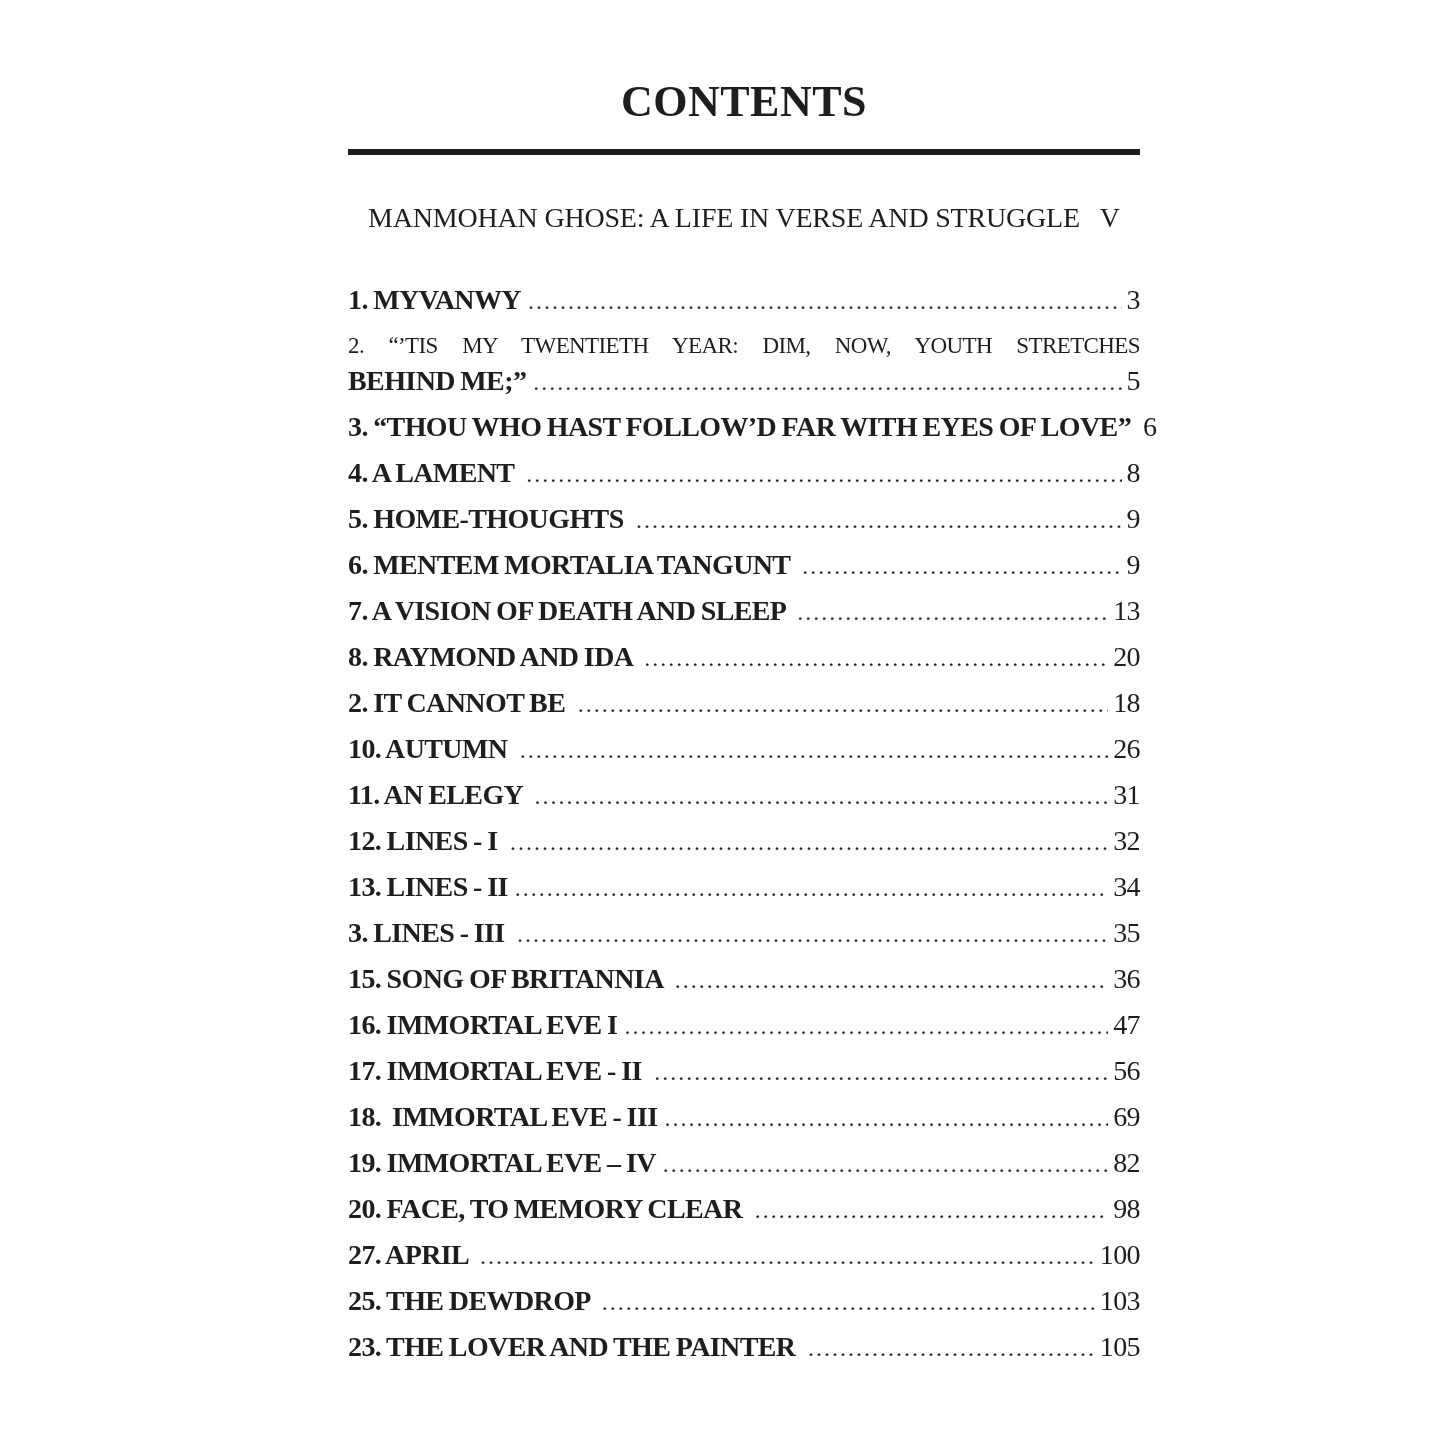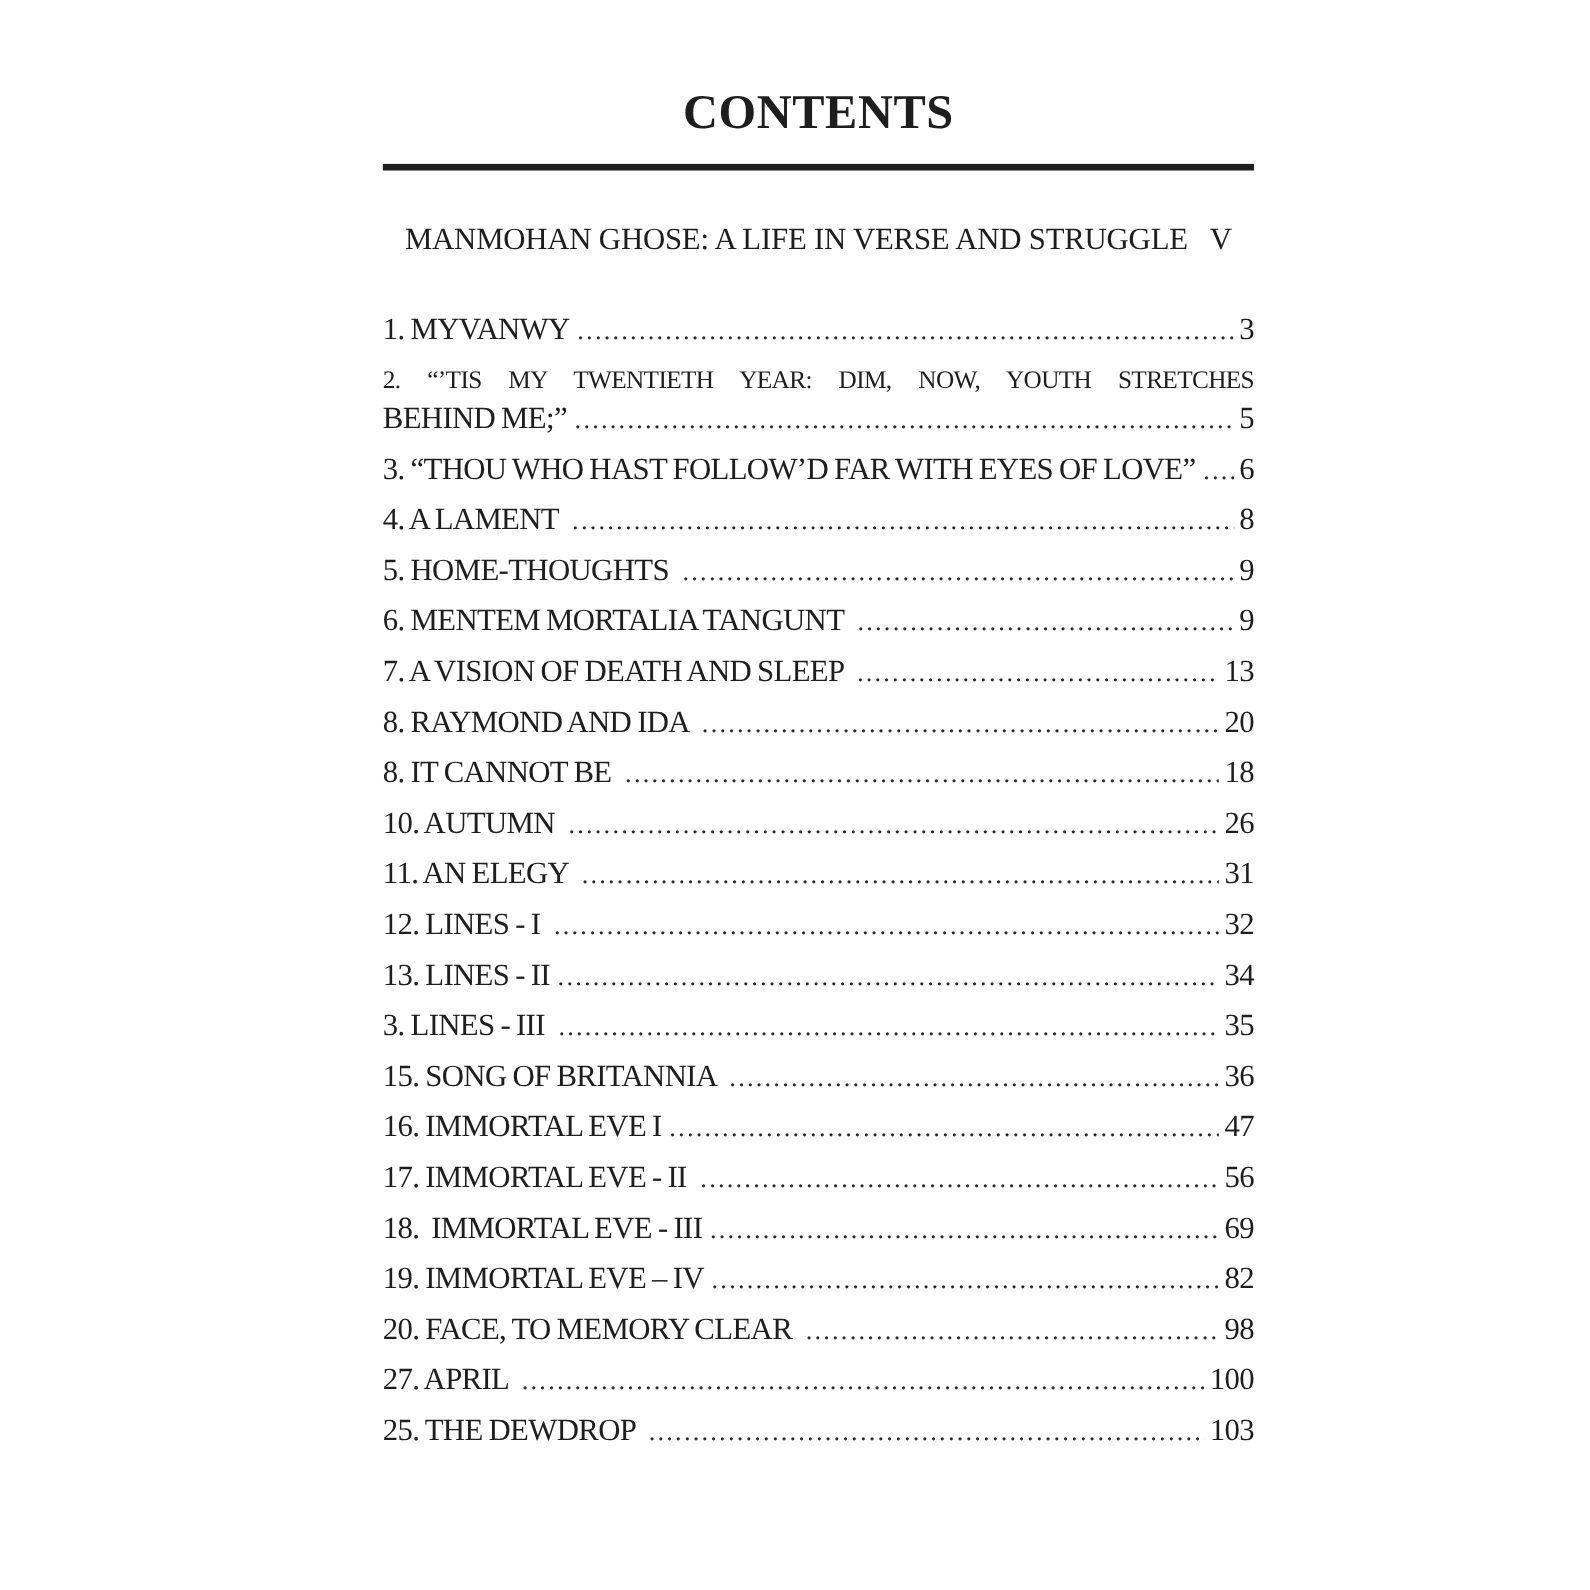--- a/index.html
+++ b/index.html
@@ -64,20 +64,21 @@
     line-height: 30px;
     margin-bottom: 5px;
     letter-spacing: -0.6px;
     word-spacing: -1px;
     text-align: justify;
     text-align-last: justify;
   }
   .entry-text {
     white-space: pre;
     flex-shrink: 0;
+    font-weight: bold;
   }
   .leader-dots {
     flex: 1 1 auto;
     min-width: 0;
     overflow: hidden;
     white-space: nowrap;
     margin: 0 5px 0 7px;
     align-self: baseline;
   }
   .leader-dots::before {
@@ -141,21 +142,21 @@
     <span class="entry-text">7. A VISION OF DEATH AND SLEEP </span>
     <span class="leader-dots"></span>
     <span class="page-num">13</span>
   </div>
       <div class="toc-row">
     <span class="entry-text">8. RAYMOND AND IDA </span>
     <span class="leader-dots"></span>
     <span class="page-num">20</span>
   </div>
       <div class="toc-row">
-    <span class="entry-text">8. IT CANNOT BE </span>
+    <span class="entry-text">2. IT CANNOT BE </span>
     <span class="leader-dots"></span>
     <span class="page-num">18</span>
   </div>
       <div class="toc-row">
     <span class="entry-text">10. AUTUMN </span>
     <span class="leader-dots"></span>
     <span class="page-num">26</span>
   </div>
       <div class="toc-row">
     <span class="entry-text">11. AN ELEGY </span>
@@ -209,15 +210,20 @@
   </div>
       <div class="toc-row">
     <span class="entry-text">27. APRIL </span>
     <span class="leader-dots"></span>
     <span class="page-num">100</span>
   </div>
       <div class="toc-row">
     <span class="entry-text">25. THE DEWDROP </span>
     <span class="leader-dots"></span>
     <span class="page-num">103</span>
+  </div>
+      <div class="toc-row">
+    <span class="entry-text">23. THE LOVER AND THE PAINTER </span>
+    <span class="leader-dots"></span>
+    <span class="page-num">105</span>
   </div>
     </div>
 </div>
 
 </body></html>

